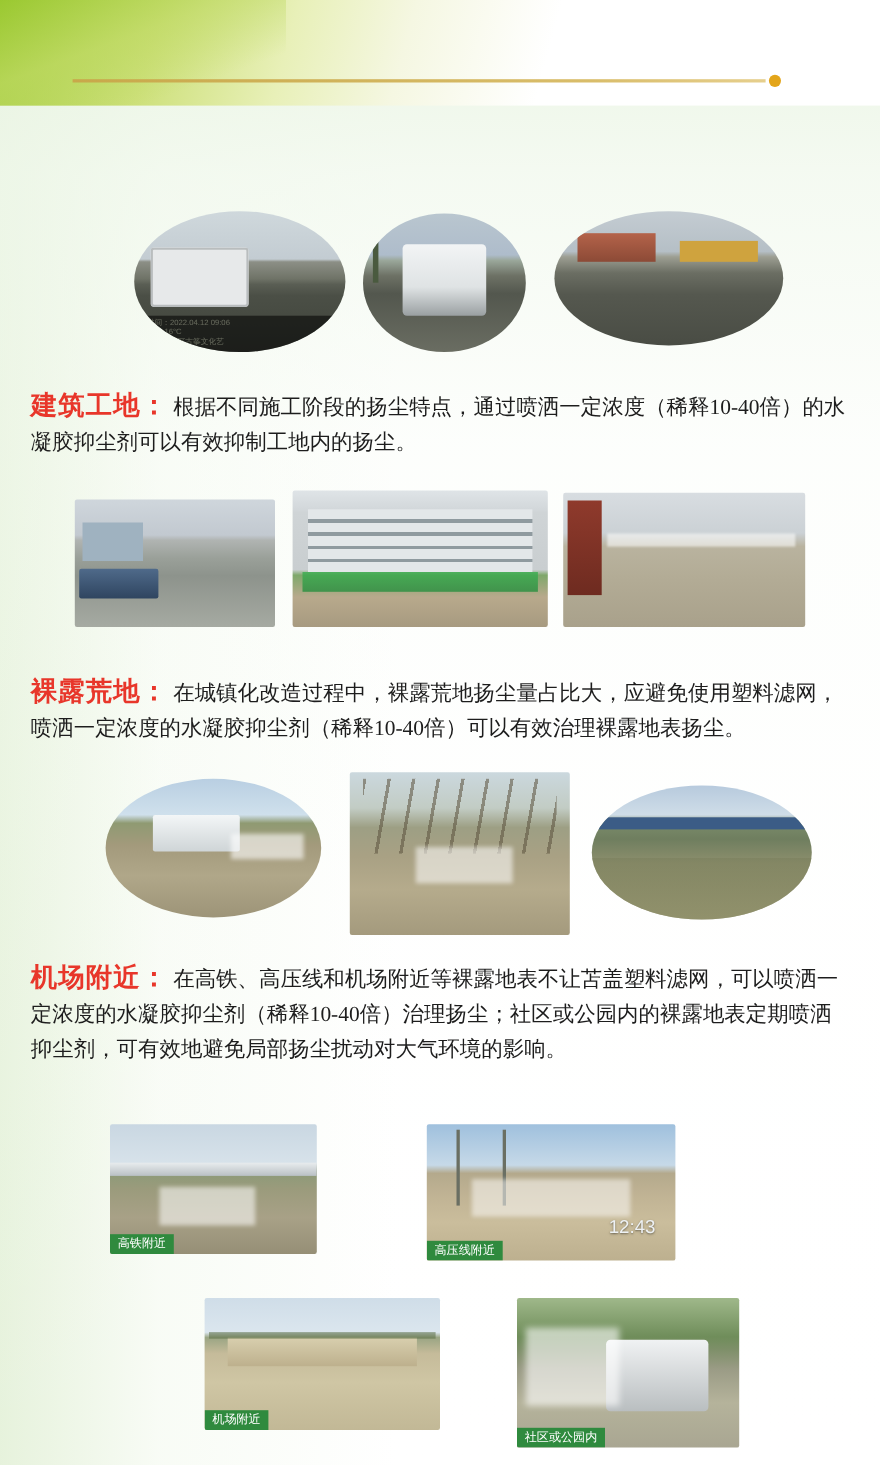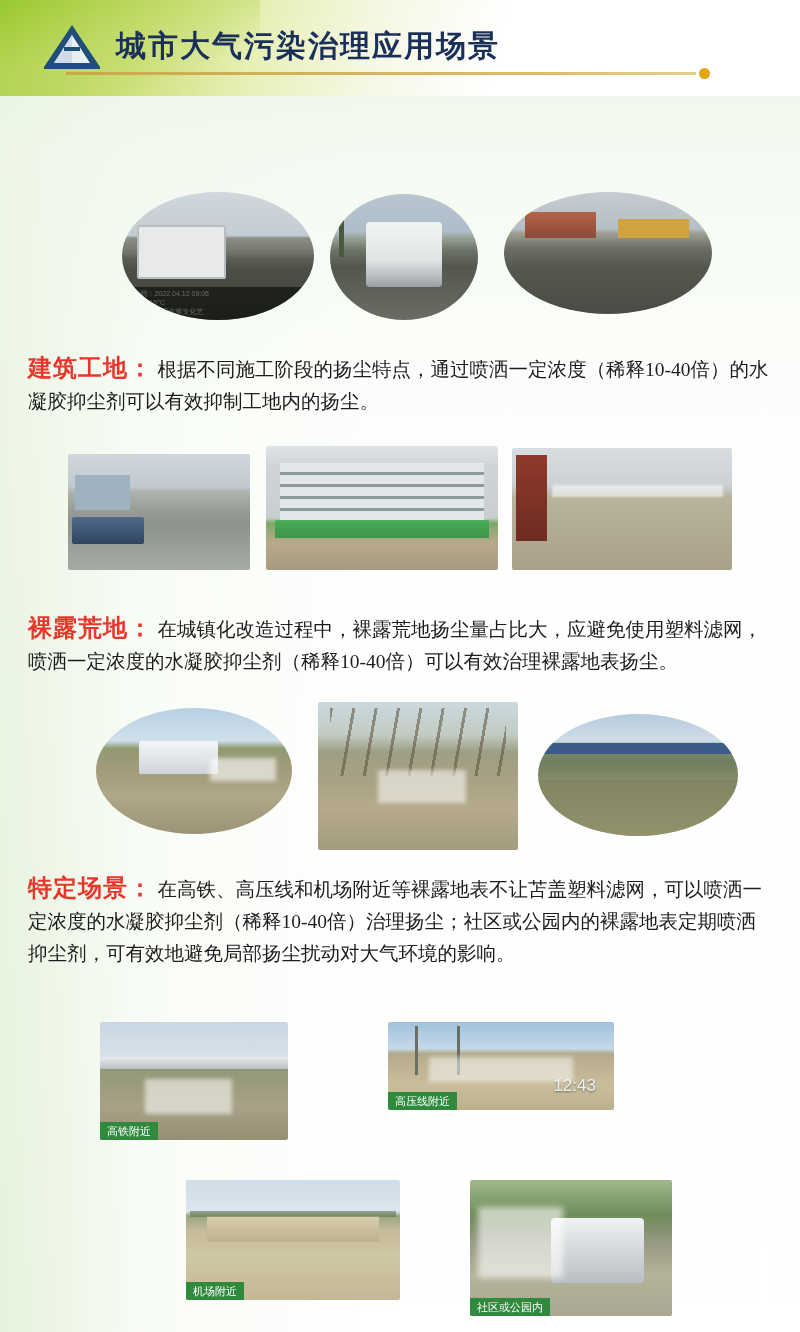--- a/index.html
+++ b/index.html
@@ -189,32 +189,20 @@
     white-space:nowrap;
   }
 </style>
 </head>
 <body>
 
 <div class="page">
 
   <div class="topbar"></div>
 
-  <div class="header">
-    <div class="logo">
-      <svg width="60" height="46" viewBox="0 0 60 46">
-        <polygon points="30,2 58,44 2,44" fill="#1f4e79"></polygon>
-        <polygon points="30,12 48,40 12,40" fill="#e9eef4"></polygon>
-        <polygon points="30,12 30,40 12,40" fill="#cfdbe7"></polygon>
-        <rect x="22" y="24" width="16" height="4" fill="#1f4e79"></rect>
-        <rect x="2" y="44" width="56" height="2" fill="#1f4e79"></rect>
-      </svg>
-    </div>
-    <div class="title">城市大气污染治理应用场景</div>
-  </div>
   <div class="header-rule"></div>
 
 
   <div class="photo-row" style="top:192px; height:140px;">
     <div class="ph ellipse p-road1" style="left:122px; top:0px; width:192px; height:128px;">
       <div class="p-ts">
         <div>时间：2022.04.12 09:06</div>
         <div>多云 16°C</div>
         <div>北京朝阳区古筝文化艺</div>
       </div>
@@ -244,31 +232,31 @@
   </div>
 
   <div class="photo-row" style="top:700px; height:146px;">
     <div class="ph ellipse p-bare1" style="left:96px; top:8px; width:196px; height:126px;"></div>
     <div class="ph rect p-bare2" style="left:318px; top:2px; width:200px; height:148px;"></div>
     <div class="ph ellipse p-bare3" style="left:538px; top:14px; width:200px; height:122px;"></div>
   </div>
 
   <div class="section" style="top:872px;">
     <div class="para para-block">
-      <span class="lead">特定场景：</span>
+      <span class="lead">机场附近：</span>
       <span class="body-text">在高铁、高压线和机场附近等裸露地表不让苫盖塑料滤网，可以喷洒一定浓度的水凝胶抑尘剂（稀释10-40倍）治理扬尘；社区或公园内的裸露地表定期喷洒抑尘剂，可有效地避免局部扬尘扰动对大气环境的影响。</span>
     </div>
   </div>
 
   <div class="photo-row" style="top:1022px; height:310px;">
 
     <div class="ph rect p-rail" style="left:100px; top:0px; width:188px; height:118px;">
       <div class="cap">高铁附近</div>
     </div>
-    <div class="ph rect p-power" style="left:388px; top:0px; width:226px; height:88px;">
+    <div class="ph rect p-power" style="left:388px; top:0px; width:226px; height:124px;">
       <div class="p-time">12:43</div>
       <div class="cap">高压线附近</div>
     </div>
 
     <div class="ph rect p-airport" style="left:186px; top:158px; width:214px; height:120px;">
       <div class="cap">机场附近</div>
     </div>
     <div class="ph rect p-park" style="left:470px; top:158px; width:202px; height:136px;">
       <div class="cap">社区或公园内</div>
     </div>

